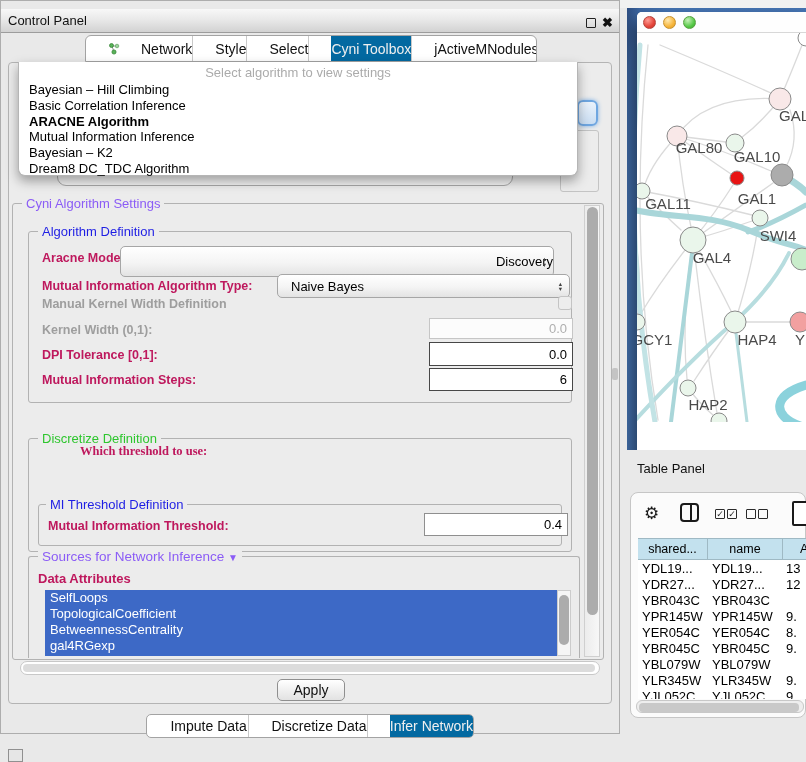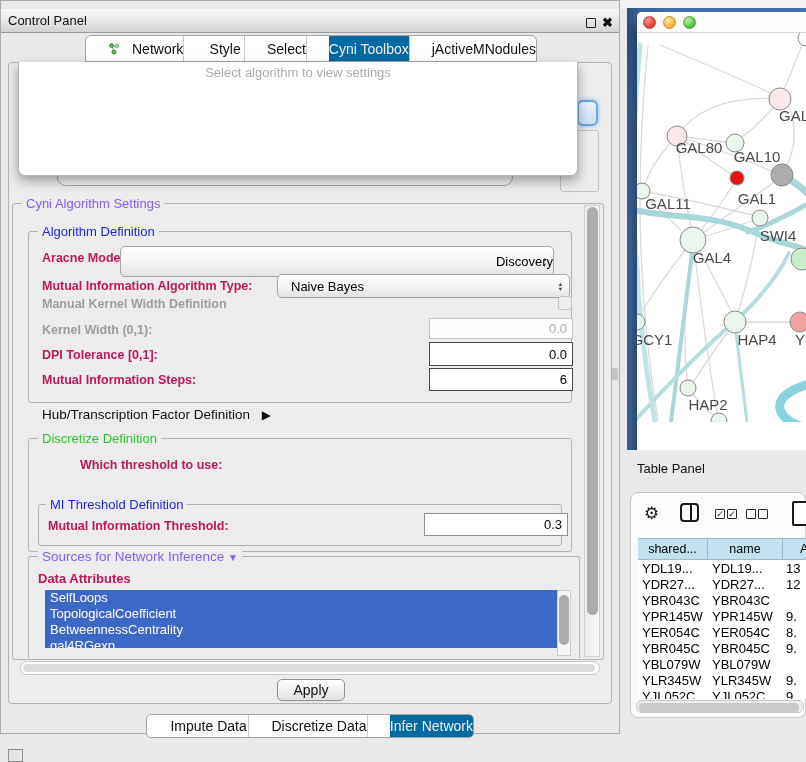--- a/index.html
+++ b/index.html
@@ -8,21 +8,21 @@
   .abs{position:absolute;box-sizing:border-box;}
   
   .cpwin{background:#E9E9E9;border:1px solid #ADADAD;}
   .titlebar{background:linear-gradient(#F8F8F8,#E9E9E9 45%,#D2D2D2);border-bottom:1px solid #9C9C9C;}
   .wtitle{font-size:13px;color:#111;}
   .restore{border:1.5px solid #222;border-radius:1px;}
   .closex{font-size:13px;font-weight:bold;color:#111;line-height:13px;}
   
   .tabbar{display:flex;border:1px solid #A3A3A3;border-radius:6px 6px 0 0;overflow:hidden;background:#FFF;}
   .tab{display:flex;align-items:center;justify-content:center;font-size:14px;color:#111;
-       border-right:1px solid #C9C9C9;white-space:nowrap;gap:12px;margin-left:22px;}
+       border-right:1px solid #C9C9C9;white-space:nowrap;gap:21px;margin-left:22px;}
   .tab:last-child{border-right:none;}
   .tab.sel{background:#0369a1;color:#EFEFEF;}
   
   .cpanel{background:#ECECEC;border:1px solid #B4B4B4;border-radius:4px;}
   
   .ddown{background:#FFF;border:1px solid #B5B5B5;border-top:none;border-radius:0 0 7px 7px;
          box-shadow:0 5px 12px rgba(0,0,0,0.35);z-index:40;}
   .dd-ph{font-size:13px;color:#ABABAB;text-align:center;padding-top:3px;height:17px;}
   .dd-item{font-size:13px;color:#000;padding-left:10px;line-height:15.8px;white-space:nowrap;}
   .dd-item.sel{font-weight:bold;}
@@ -119,20 +119,28 @@
   </div>
 
   <div class="abs cpanel" style="left:8px;top:62px;width:604px;height:642px;"></div>
 
   <div class="abs fragment" style="left:57px;top:166px;width:456px;height:20px;z-index:6;"></div>
   <div class="abs" style="left:560px;top:130px;width:39px;height:62px;border:1px solid #C4C4C4;border-radius:3px;z-index:6;"></div>
   <div class="abs bluebtn" style="left:577px;top:100px;width:21px;height:26px;z-index:7;"></div>
 
   <div class="abs ddown" style="left:18px;top:62px;width:560px;height:114px;">
     <div class="dd-ph">Select algorithm to view settings</div>
+    <div id="dd-items">
+        <div class="dd-item">Bayesian – Hill Climbing</div>
+        <div class="dd-item">Basic Correlation Inference</div>
+        <div class="dd-item sel">ARACNE Algorithm</div>
+        <div class="dd-item">Mutual Information Inference</div>
+        <div class="dd-item">Bayesian – K2</div>
+        <div class="dd-item">Dream8 DC_TDC Algorithm</div>
+      </div>
   </div>
 
   <div class="abs gbox" style="left:12px;top:203px;width:592px;height:457px;"></div>
   <div class="abs legend" style="left:22px;top:196px;">Cyni Algorithm Settings</div>
 
   <div class="abs sbtrack" style="left:584px;top:205px;width:16px;height:452px;">
     <div class="sbthumb abs" style="left:2px;top:1px;width:11px;height:408px;"></div>
   </div>
 
   <div class="abs gbox" style="left:28px;top:231px;width:544px;height:172px;"></div>
@@ -167,46 +175,42 @@
   <div class="abs flabel" style="left:42px;top:348px;">DPI Tolerance [0,1]:</div>
   <div class="abs tinput" style="left:429px;top:342px;width:144px;height:24px;">
       <span>0.0</span>
     </div>
 
   <div class="abs flabel" style="left:42px;top:373px;">Mutual Information Steps:</div>
   <div class="abs tinput" style="left:429px;top:368px;width:144px;height:23px;">
       <span>6</span>
     </div>
 
-  <div class="abs" style="left:42px;top:407px;font-size:13.5px;color:#111;">
-    <span>Hub/Transcription Factor Definition</span>
-    <span style="margin-left:8px;font-size:12px;">▶</span>
-  </div>
 
   <div class="abs gbox" style="left:28px;top:438px;width:544px;height:114px;"></div>
   <div class="abs legend" style="left:38px;top:431px;color:#2EC62E;">Discretize Definition</div>
 
-  <div class="abs flabel" style="left:80px;top:458px;">Which threshold to use:</div>
+  <div class="abs flabel" style="left:80px;top:444px;font-family:Liberation Serif, serif;">Which threshold to use:</div>
 
   <div class="abs gbox" style="left:38px;top:504px;width:524px;height:42px;"></div>
   <div class="abs legend" style="left:46px;top:497px;color:#1E1EE4;">MI Threshold Definition</div>
 
   <div class="abs flabel" style="left:48px;top:519px;">Mutual Information Threshold:</div>
   <div class="abs tinput mid" style="left:424px;top:513px;width:144px;height:23px;">
-      <span>0.3</span>
+      <span>0.4</span>
     </div>
 
   <div class="abs gbox" style="left:28px;top:556px;width:552px;height:102px;border-bottom:none;border-bottom-left-radius:0;border-bottom-right-radius:0;"></div>
   <div class="abs legend" style="left:38px;top:549px;font-size:13.5px;">
     <span>Sources for Network Inference</span>
     <span style="font-size:10px;">▼</span>
   </div>
   <div class="abs flabel" style="left:38px;top:571px;font-size:13px;">Data Attributes</div>
 
-  <div class="abs attrlist" style="left:45px;top:590px;width:512px;height:58px;overflow:hidden;">
+  <div class="abs attrlist" style="left:45px;top:590px;width:512px;height:66px;overflow:hidden;">
     <div id="attr-items">
         <div class="attr-item">SelfLoops</div>
         <div class="attr-item">TopologicalCoefficient</div>
         <div class="attr-item">BetweennessCentrality</div>
         <div class="attr-item">gal4RGexp</div>
       </div>
   </div>
   <div class="abs" style="left:557px;top:590px;width:14px;height:66px;background:#F5F5F5;border:1px solid #CCC;box-sizing:border-box;">
     <div class="sbthumb abs" style="left:1px;top:4px;width:10px;height:50px;"></div>
   </div>

